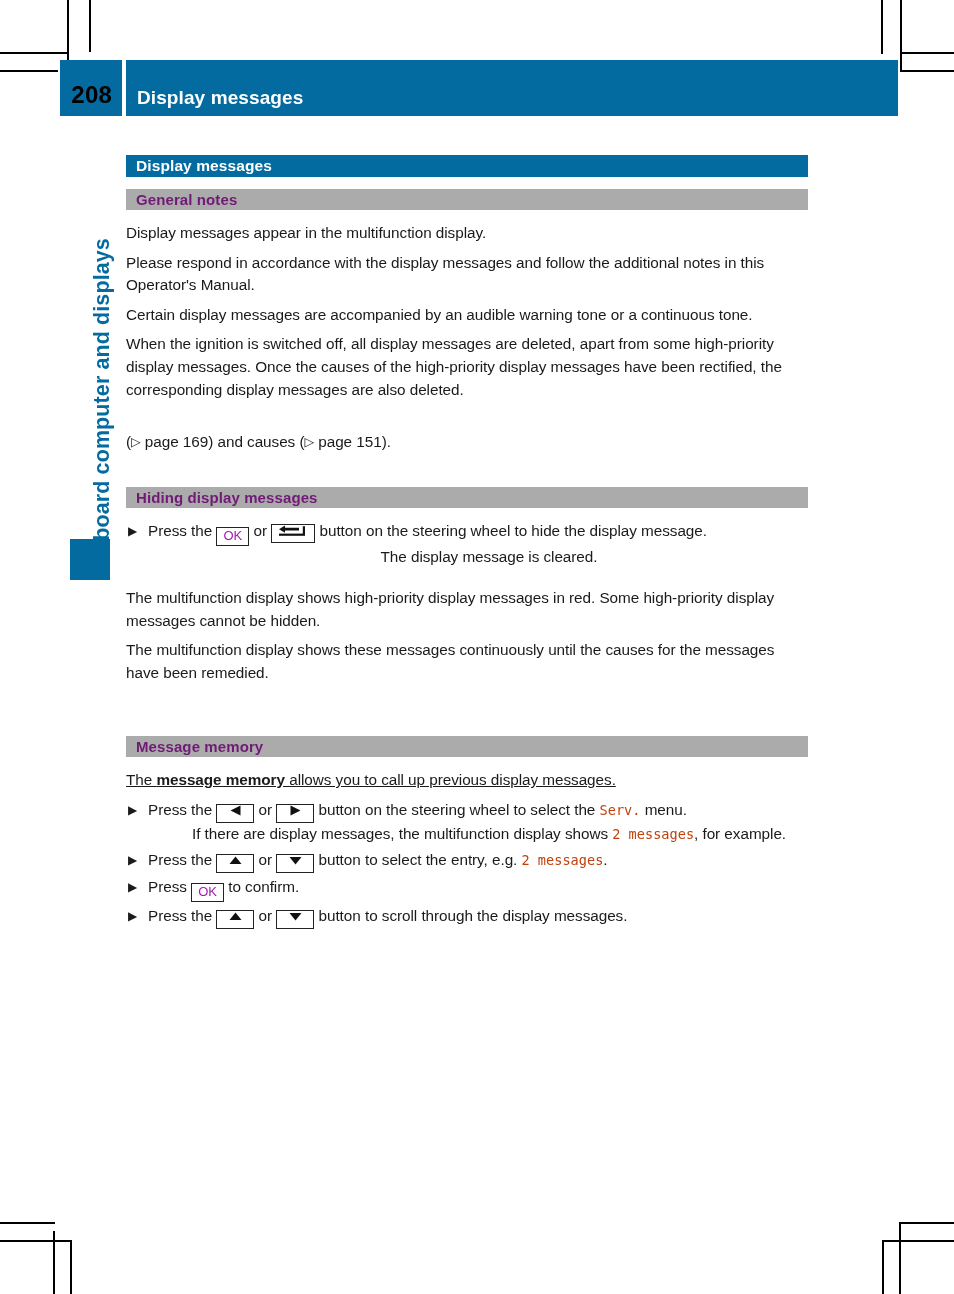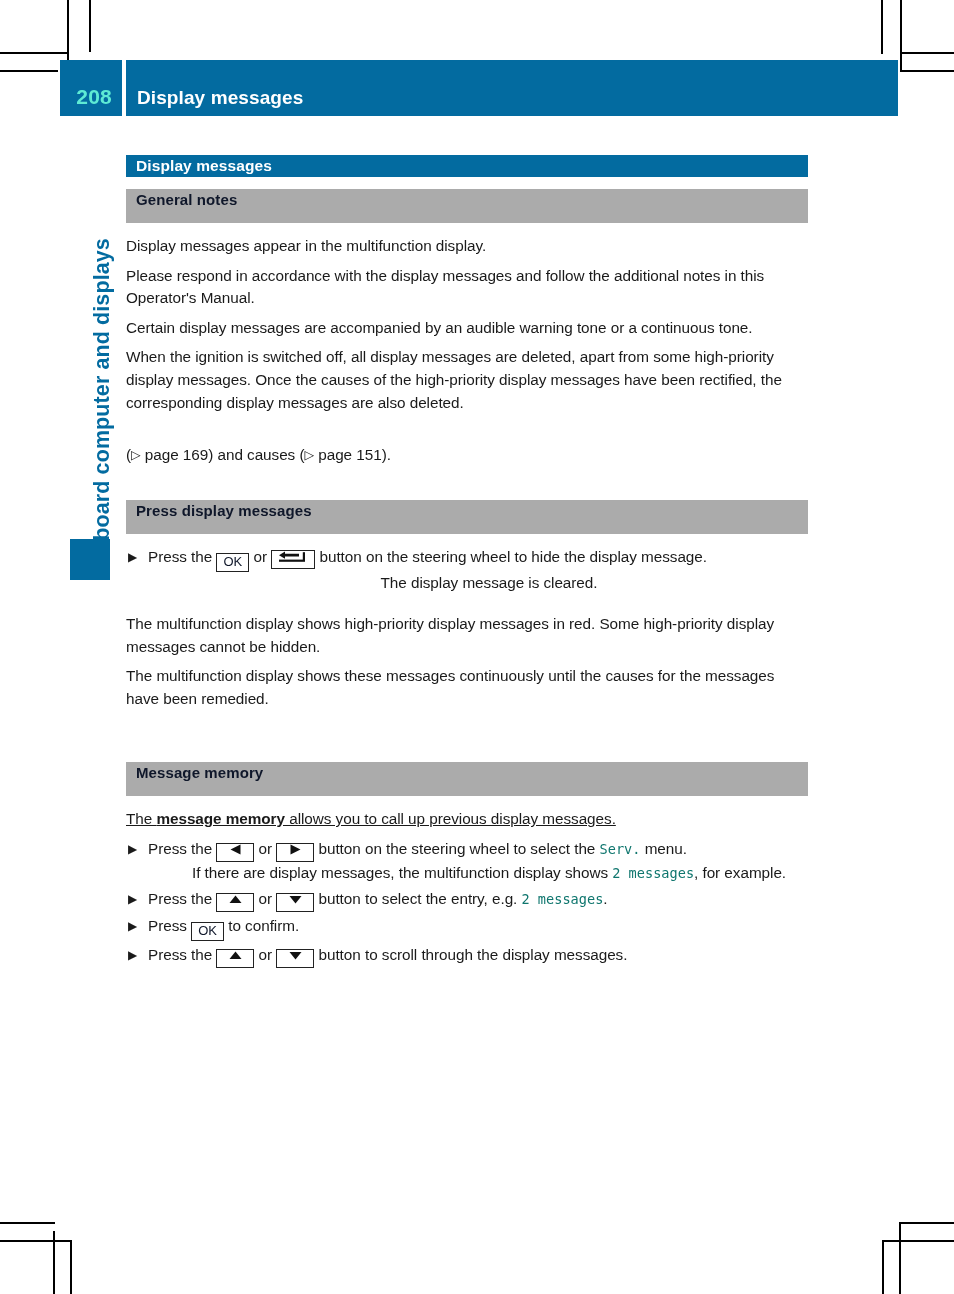--- a/index.html
+++ b/index.html
@@ -32,22 +32,22 @@
     left: 60px;
     top: 60px;
     width: 62px;
     height: 56px;
     background: #036BA0;
   }
   #folio-number {
     position: absolute;
     right: 10px;
     bottom: 7px;
-    color: #5eead4;
-    font-size: 21px;
+    color: #000000;
+    font-size: 24px;
     font-weight: bold;
     letter-spacing: .2px;
   }
   #header-title {
     position: absolute;
     left: 11px;
     bottom: 7px;
     color: #ffffff;
     font-size: 19px;
     font-weight: bold;
@@ -95,24 +95,24 @@
     color: #ffffff;
     font-size: 15.5px;
     font-weight: bold;
     height: 22px;
     line-height: 22px;
     padding: 0 0 0 10px;
     letter-spacing: .1px;
   }
   .bar-gray {
     background: #ABABAB;
-    color: #0f172a;
+    color: #701a75;
     font-size: 15px;
     font-weight: bold;
-    height: 34px;
+    height: 21px;
     line-height: 22px;
     padding: 0 0 0 10px;
     letter-spacing: .1px;
   }
 
   p.body {
     margin: 0;
     padding: 0;
     font-size: 15.3px;
     line-height: 22.6px;
@@ -140,42 +140,42 @@
     font-size: 12px;
     line-height: 22.6px;
     color: #1a1a1a;
   }
   .step-sub { padding-left: 22px; text-align: center; }
 
   b.inline-bold { font-weight: bold; }
 
   
   .mfd {
-    color: #0f766e;
+    color: #c2410c;
     font-family: "DejaVu Sans Mono", monospace;
     font-size: 13.6px;
     letter-spacing: 0px;
   }
 
   
   .key {
     display: inline-block;
     border: 1.4px solid #222;
     background: #ffffff;
     vertical-align: -4px;
     box-sizing: border-box;
     text-align: center;
   }
   .key-ok {
     height: 19px;
     min-width: 33px;
     line-height: 16px;
     font-size: 13px;
     font-weight: normal;
-    color: #0f172a;
+    color: #a21caf;
     padding: 0 3px;
   }
   .key-arrow {
     height: 19px;
     width: 38px;
     line-height: 17px;
     font-size: 13px;
     color: #111;
   }
   .key-arrow svg { vertical-align: 3px; }
@@ -234,21 +234,21 @@
   <p class="body sp-after-bar">Display messages appear in the multifunction display.</p>
   <p class="body sp-para">Please respond in accordance with the display messages and follow the additional notes in this Operator's Manual.</p>
   <p class="body sp-para">Certain display messages are accompanied by an audible warning tone or a continuous tone.</p>
   <p class="body sp-para">When the ignition is switched off, all display messages are deleted, apart from some high-priority display messages. Once the causes of the high-priority display messages have been rectified, the corresponding display messages are also deleted.</p>
 
   <p class="body sp-para">
     <br>
     <span>(</span><span class="ref-tri">▷</span>&nbsp;<span>page 169</span><span>) and causes (</span><span class="ref-tri">▷</span>&nbsp;<span>page 151</span><span>).</span>
   </p>
 
-  <div class="bar-gray sp-block" style="margin-top:36px;">Press display messages</div>
+  <div class="bar-gray sp-block" style="margin-top:36px;">Hiding display messages</div>
 
   <div class="step" style="margin-top:12px;">
     <span class="marker">▶</span>
     <span>Press the</span>
     <span class="key key-ok">OK</span>
     <span>or</span>
     <span class="key key-back">
       <svg width="30" height="12" viewBox="0 0 30 12" aria-hidden="true">
         <path d="M1 4.2 L7 0.6 L7 2.8 L21 2.8 L21 5.6 L7 5.6 L7 7.8 Z" fill="#111"></path>
         <rect x="1" y="8.6" width="26" height="2.2" fill="#111"></rect>

